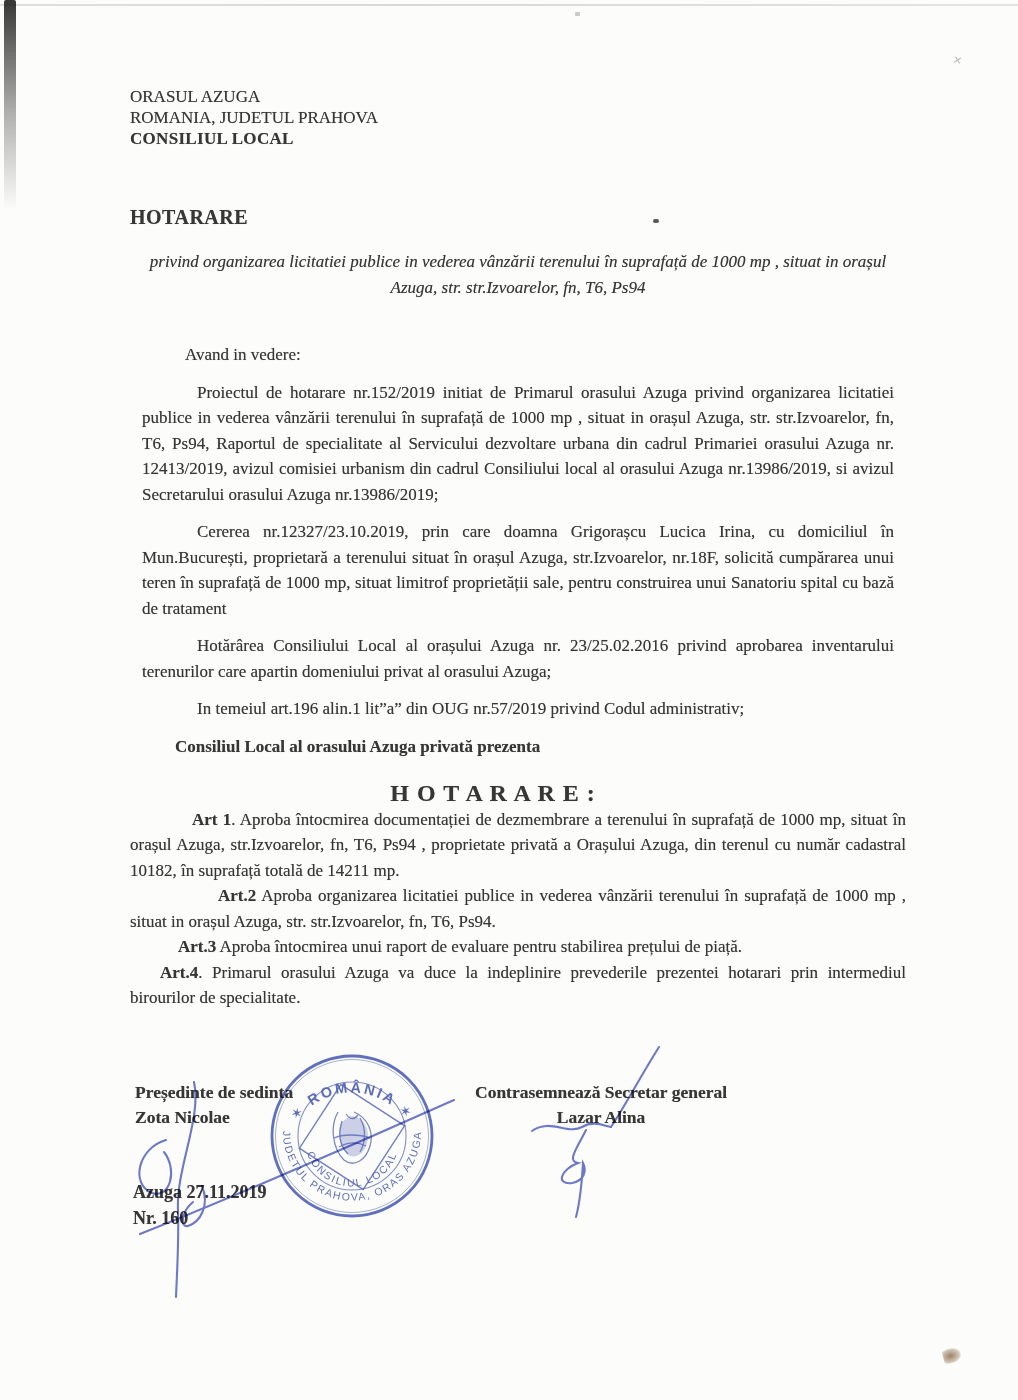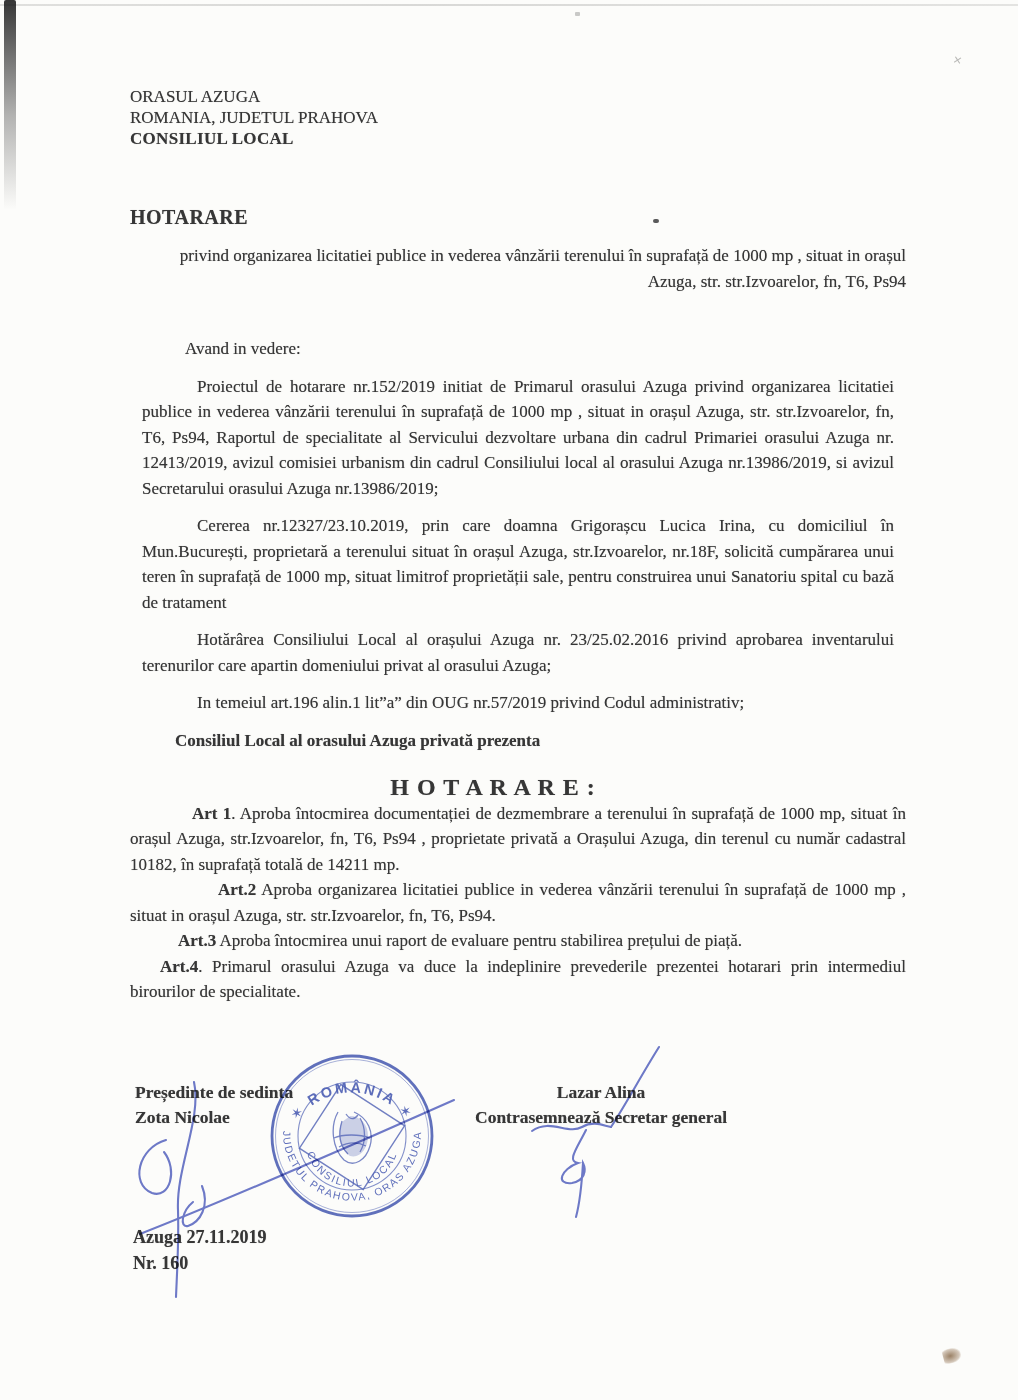--- a/index.html
+++ b/index.html
@@ -24,36 +24,36 @@
   .content{
     position:absolute;left:130px;top:0;width:776px;
     font-size:17px;line-height:25.5px;
     text-shadow:0 0 .7px rgba(70,70,70,.55);
   }
   .header{margin-top:86px;}
   .header div{line-height:21px;}
   .hdr-bold{font-weight:bold;letter-spacing:.3px;}
   .doc-title{margin-top:56px;margin-right:92px;
     font-weight:bold;font-size:20px;letter-spacing:.5px;line-height:24px;}
-  .doc-subtitle{margin-top:14px;text-align:right;}
+  .doc-subtitle{margin-top:20px;text-align:center;font-style:italic;}
   .preamble-intro{margin-top:42px;text-indent:55px;}
   p.par{margin:12px;text-indent:55px;text-align:justify;}
   .adoption{margin-top:8px;font-weight:bold;text-indent:45px;}
   .decision-head{margin-top:22px;text-align:center;margin-right:50px;
     font-weight:bold;font-size:24px;letter-spacing:1px;}
   p.art{margin:0;text-align:justify;}
   .art-1{margin-top:20px;text-indent:62px;}
   .art-2{margin-top:14px;text-indent:88px;}
   .art-3{margin-top:16px;text-indent:48px;}
   .art-4{margin-top:18px;text-indent:30px;}
   .sig-row{position:absolute;top:1080px;left:0;width:1018px;font-weight:bold;font-size:17.5px;
     text-shadow:0 0 .7px rgba(70,70,70,.55);}
   .sig-left{position:absolute;left:135px;top:0;text-align:left;line-height:25px;}
   .sig-right{position:absolute;left:475px;top:0;text-align:center;line-height:25px;}
-  .footer{position:absolute;left:133px;top:1224px;font-weight:bold;font-size:18px;line-height:26px;
+  .footer{position:absolute;left:133px;top:1179px;font-weight:bold;font-size:18px;line-height:26px;
     text-shadow:0 0 .7px rgba(70,70,70,.55);}
   .stamp-wrap{position:absolute;left:242px;top:1026px;width:220px;height:220px;
     opacity:.92;mix-blend-mode:multiply;}
   .sig-ink{position:absolute;left:80px;top:1010px;width:620px;height:300px;
     mix-blend-mode:multiply;}
 </style>
 </head>
 <body>
 
 <div class="page">
@@ -96,22 +96,22 @@
     <p class="art art-4"><strong>Art.4</strong><span>. </span><span>Primarul orasului Azuga  va duce la indeplinire prevederile prezentei hotarari prin intermediul birourilor de specialitate.</span></p>
 
   </div>
 
   <div class="sig-row">
     <div class="sig-left">
       <div>Președinte de sedinta</div>
       <div>Zota Nicolae</div>
     </div>
     <div class="sig-right">
+      <div>Contrasemnează  Secretar general</div>
       <div>Lazar Alina</div>
-      <div>Contrasemnează  Secretar general</div>
     </div>
   </div>
 
   <div class="footer">
     <div>Azuga 27.11.2019</div>
     <div>Nr. 160</div>
   </div>
 
   <div class="stamp-wrap">
     <svg width="220" height="220" viewBox="0 0 220 220">

